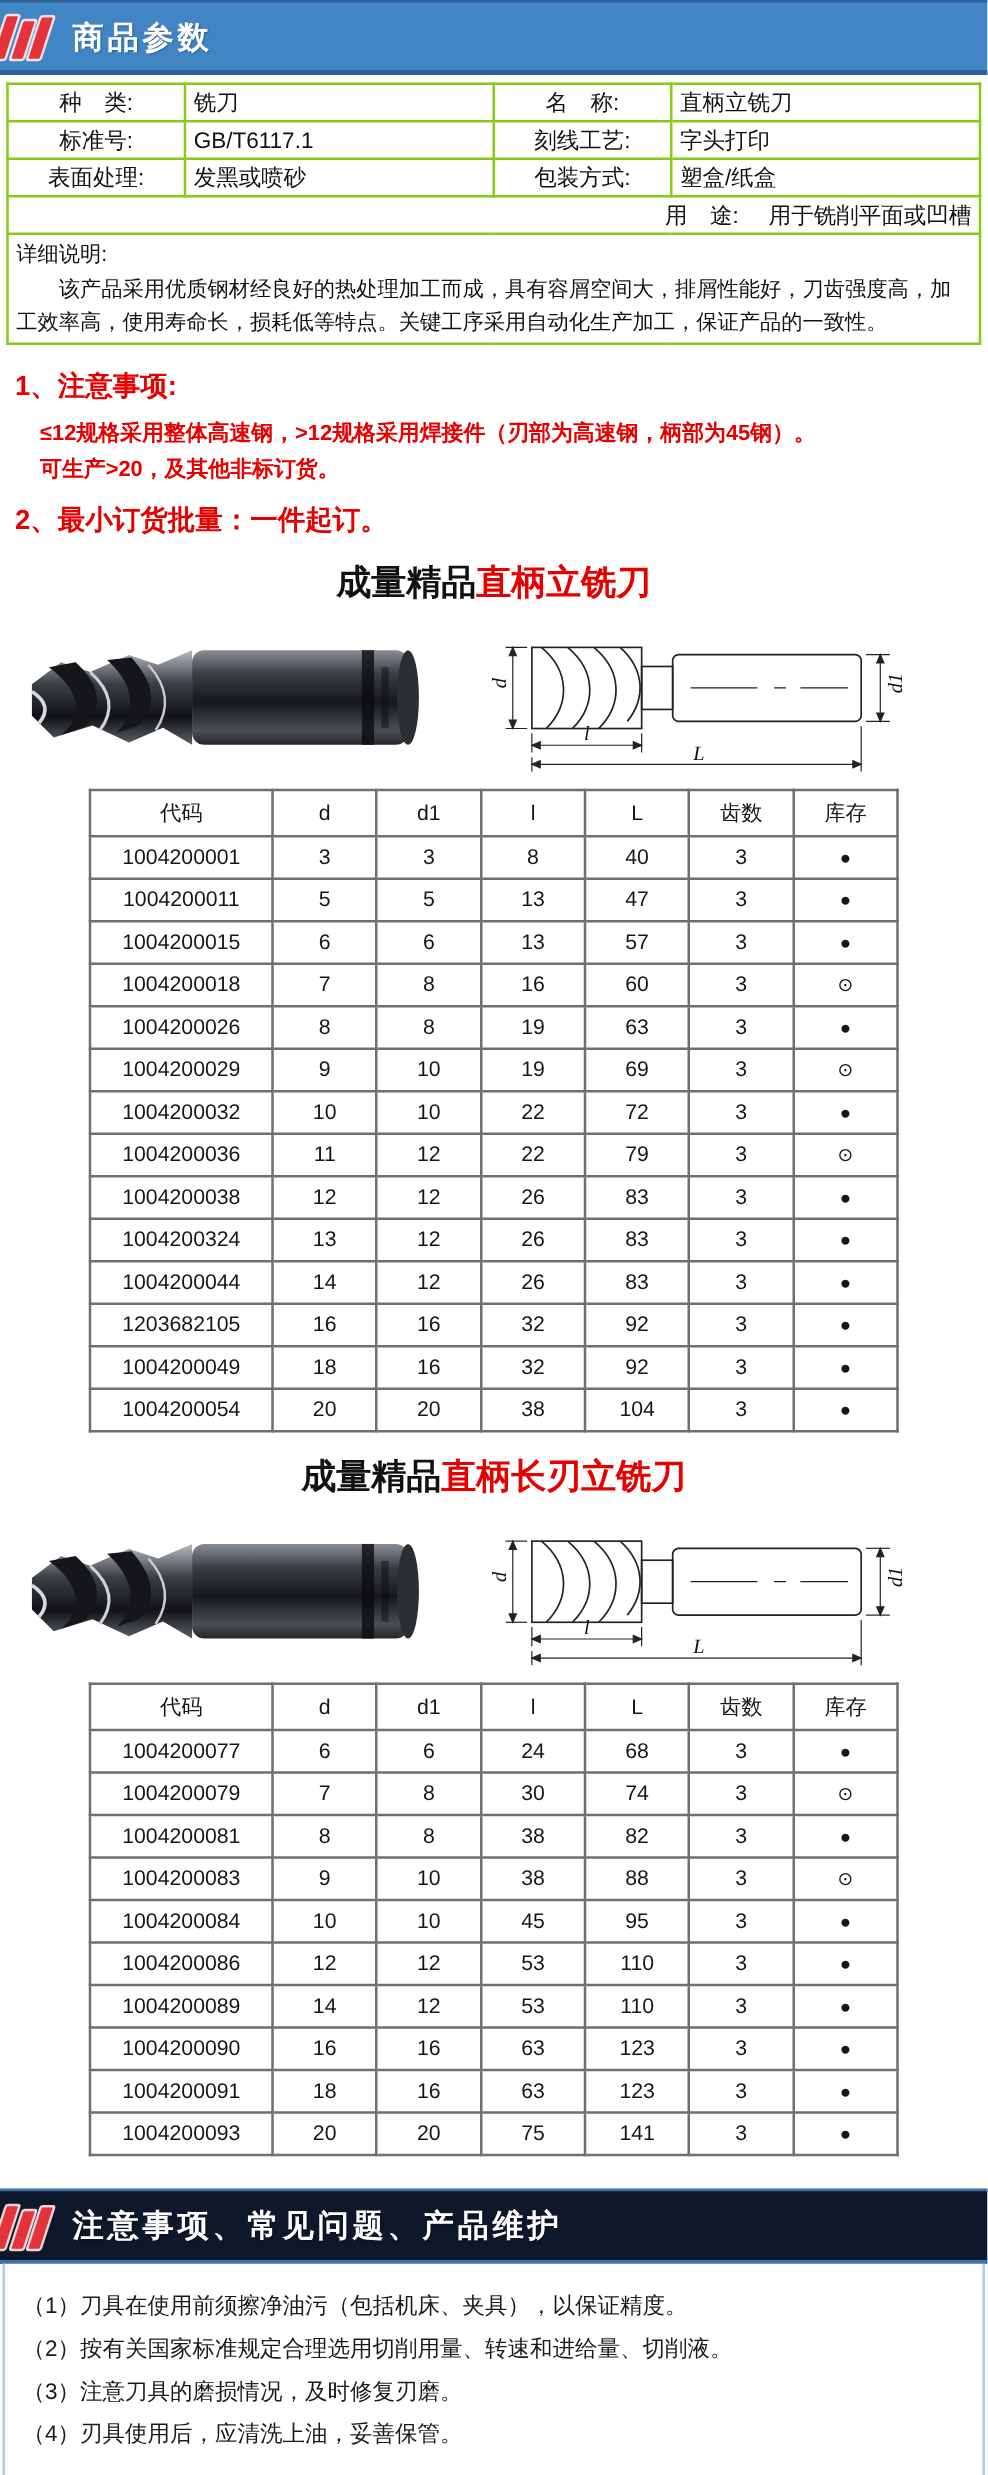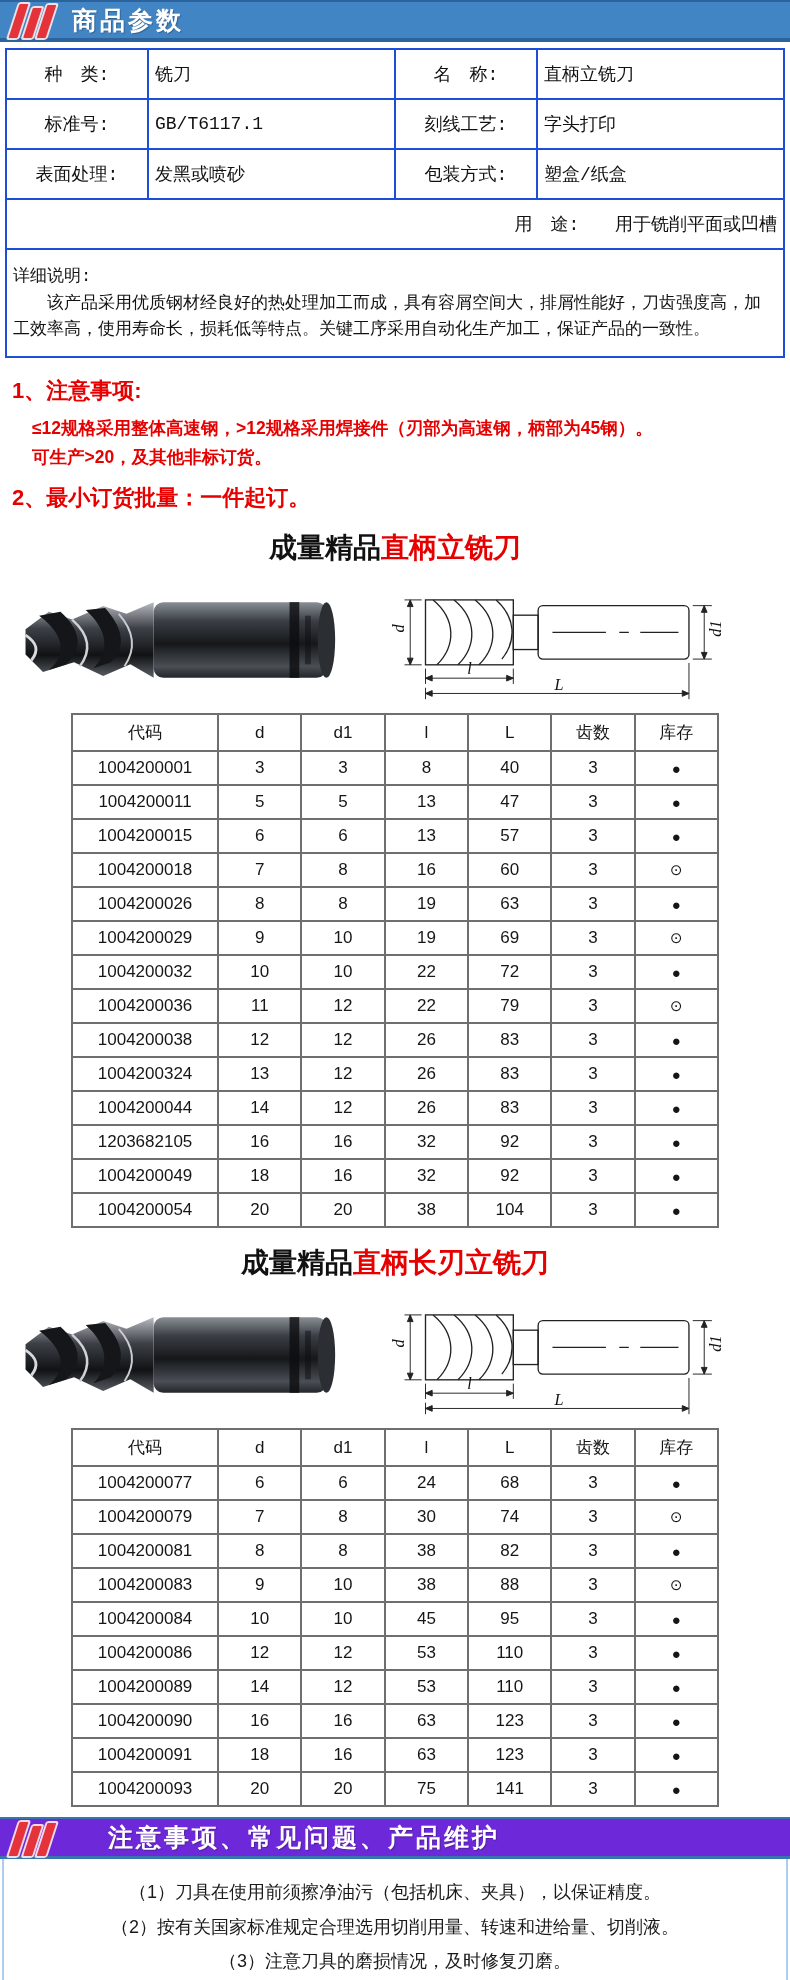--- a/index.html
+++ b/index.html
@@ -1,30 +1,30 @@
 <!DOCTYPE html>
 <html><head>
 <meta charset="utf-8">
 <style>
   html,body{margin:0;padding:0;background:#fff;}
   body{width:790px;font-family:"Liberation Sans","DejaVu Sans",sans-serif;color:#111;}
 
   
-  .bar{height:42px;display:flex;align-items:center;padding-left:14px;box-sizing:border-box;}
+  .bar{height:60px;display:flex;align-items:center;box-sizing:border-box;}
   .bar-top{background:#4285c4;border-top:2px solid #2d639c;border-bottom:4px solid #2d639c;}
-  .bar-bottom{background:#6d28d9;border-top:2px solid #3a74ae;border-bottom:3px solid #3a74ae;margin-top:10px;gap:36px;}
+  .bar-bottom{background:#0f172a;border-top:2px solid #3a74ae;border-bottom:3px solid #3a74ae;margin-top:26px;}
   .bar-title{color:#fff;font-weight:bold;font-size:25px;letter-spacing:3px;margin-left:16px;text-shadow:1px 1px 1px rgba(0,0,0,.25);}
   .logo{display:flex;align-items:flex-end;height:36px;}
   .logo .stripe{width:9px;height:30px;background:#e5333c;transform:skewX(-18deg);margin-right:5px;box-shadow:0 0 0 2px rgba(255,235,235,.9);border-radius:1px;}
   .logo .stripe.s1{height:34px;}
   .logo .stripe.s3{height:33px;}
 
   
   table.params{border-collapse:collapse;width:780px;margin:6px auto 0;table-layout:fixed;}
-  table.params td{border:2px solid #1d4ed8;font-size:18px;padding:12px 6px;vertical-align:middle;font-family:Liberation Mono, monospace;}
+  table.params td{border:2px solid #84cc16;font-size:18px;padding:2px 6px;vertical-align:middle;}
   td.plabel{text-align:center;width:128px;}
   td.pvalue{text-align:left;padding-left:24px;}
   td.usage-cell{text-align:right;padding:9px 4px;}
   td.detail-cell{padding:8px 16px 12px;}
   .detail-title{font-size:17px;margin:2px 0 4px;}
   .detail-body{font-size:17px;line-height:1.55;text-indent:2em;margin:0;}
 
   
   .notices{padding:12px 10px 0 12px;color:#e60000;font-weight:bold;}
   .notice-h{font-size:22px;margin:6px 0 8px;}
@@ -40,21 +40,21 @@
 
   
   table.spec{border-collapse:collapse;width:648px;margin:4px auto 0;table-layout:fixed;}
   table.spec th,table.spec td{border:2px solid #6f6f6f;text-align:center;font-size:17px;font-weight:normal;padding:6px 2px;color:#161616;}
   table.spec col.c-code{width:22.8%;}
   table.spec col.c-std{width:13%;}
   table.spec td:last-child{font-size:15px;}
 
   
   .notes-box{border:2px solid #aecdec;border-top:none;margin:0 2px;padding:16px 14px 18px;background:#fff;}
-  .note-line{font-size:18px;line-height:1.9;color:#1a1a1a;text-align:center;}
+  .note-line{font-size:18px;line-height:1.9;color:#1a1a1a;}
 </style>
 </head>
 <body>
 
 <div class="bar bar-top">
   <div class="logo">
     <div class="stripe s1"></div>
       <div class="stripe s2"></div>
       <div class="stripe s3"></div>
   </div>

